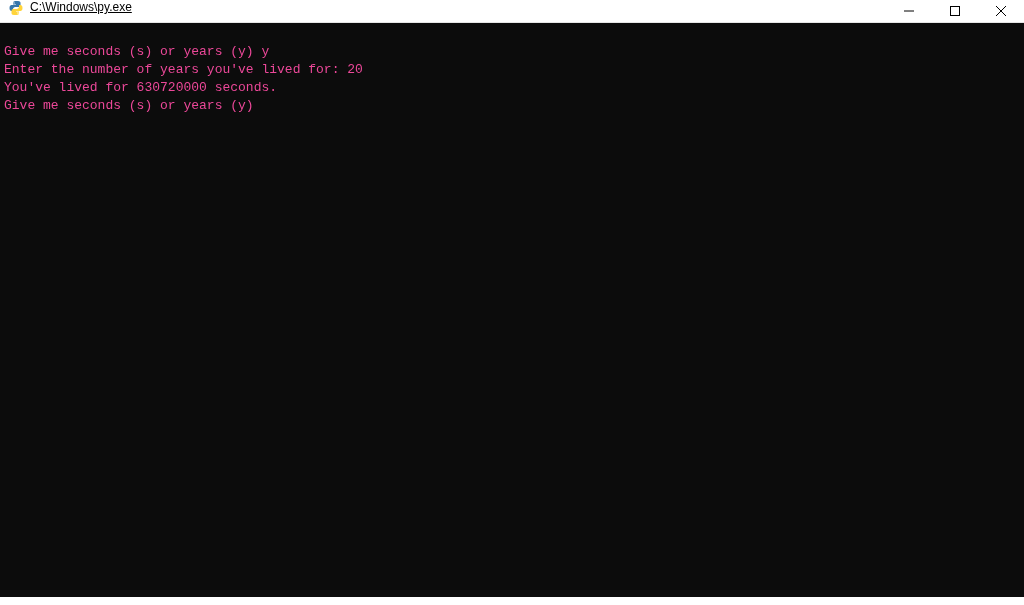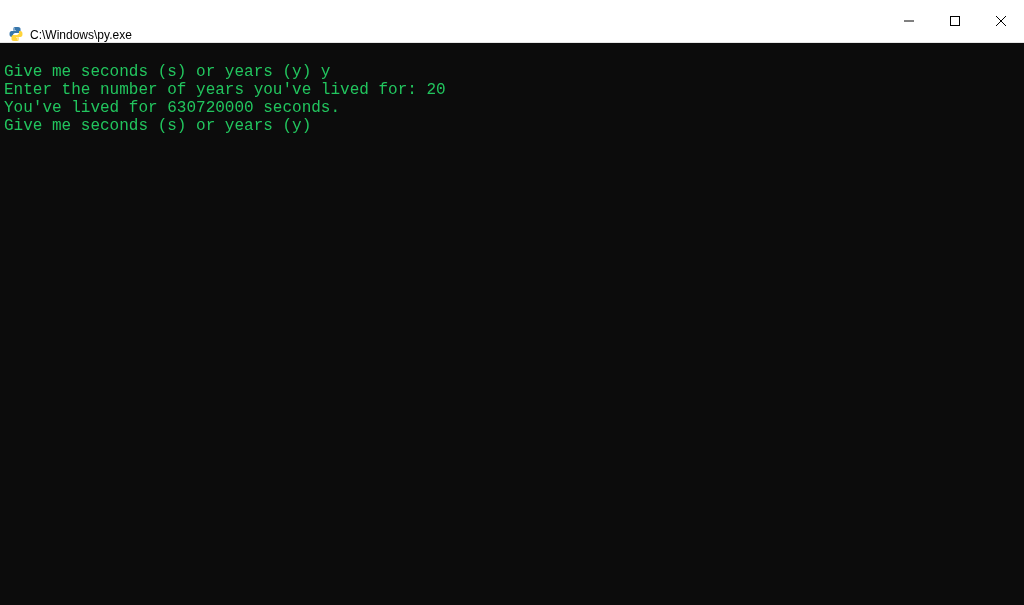--- a/index.html
+++ b/index.html
@@ -8,25 +8,26 @@
       box-sizing: border-box;
     }
     body {
       width: 1024px;
       height: 605px;
       font-family: "Segoe UI", Tahoma, sans-serif;
       background: #ffffff;
       overflow: hidden;
     }
     .titlebar {
-      height: 43px;
+      height: 23px;
       background: #ffffff;
       display: flex;
-      align-items: flex-end;
+      align-items: flex-start;
       border-bottom: 1px solid #e5e5e5;
+      text-decoration: underline;
     }
     .titlebar-icon {
       width: 16px;
       height: 16px;
       margin-left: 8px;
       margin-right: 6px;
       flex-shrink: 0;
     }
     .titlebar-title {
       font-size: 12px;
@@ -49,23 +50,23 @@
       cursor: pointer;
     }
     .titlebar-btn svg {
       width: 10px;
       height: 10px;
     }
     .terminal {
       width: 100%;
       height: calc(605px - 31px);
       background: #0c0c0c;
-      color: #22c55e;
+      color: #ec4899;
       font-family: Consolas, "Courier New", monospace;
-      font-size: 16px;
+      font-size: 13px;
       line-height: 18px;
       padding: 2px 4px;
       white-space: pre;
       overflow: hidden;
     }
   </style>
 </head>
 <body>
 
 <div class="titlebar">

